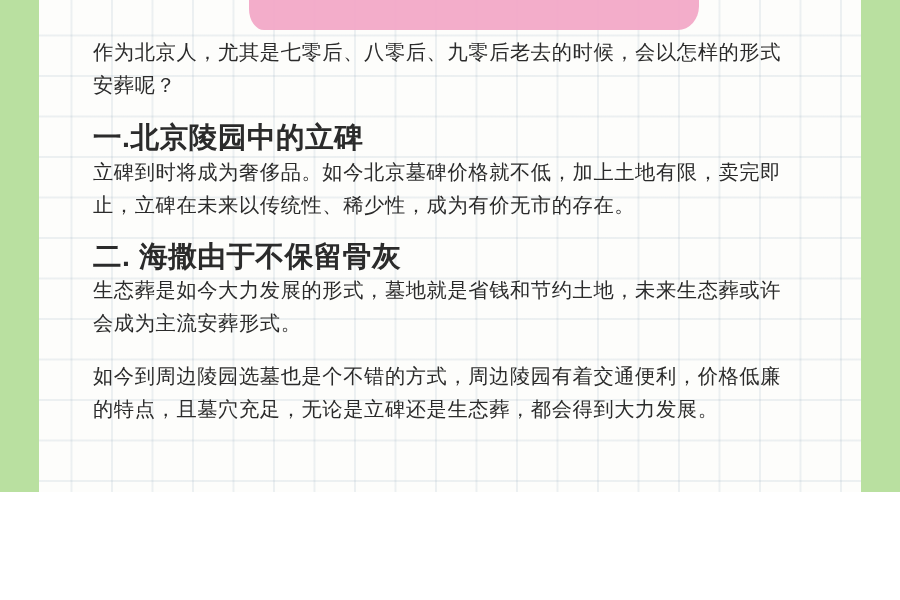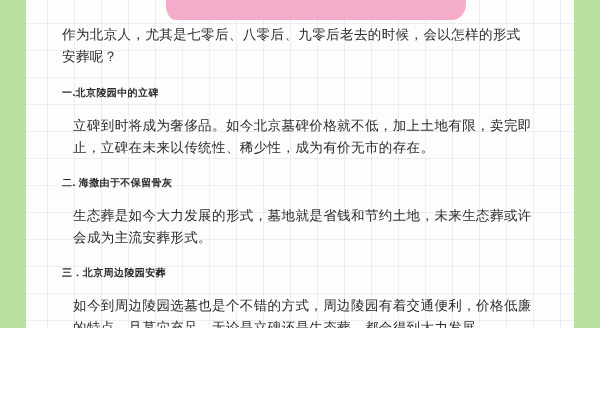--- a/index.html
+++ b/index.html
@@ -92,31 +92,31 @@
     font-size: 13.5px;
     line-height: 22px;
     letter-spacing: 0.4px;
     margin: 0 0 14px 0;
     white-space: pre-line;
   }
   .section {
     margin-bottom: 13px;
   }
   .sec-title {
-    font-size: 10px;
+    font-size: 19px;
     line-height: 22px;
     letter-spacing: 0.4px;
     font-weight: 700;
     margin: 0;
   }
   .sec-body {
     font-size: 13.5px;
     line-height: 22px;
     letter-spacing: 0.4px;
-    margin: 11px;
+    margin: 0;
     white-space: pre-line;
   }
 </style>
 </head>
 <body>
 
 <div class="page">
   <div class="edge left"></div>
   <div class="edge right"></div>
 
@@ -133,20 +133,19 @@
 止，立碑在未来以传统性、稀少性，成为有价无市的存在。</p>
       </div>
 
       <div class="section">
         <p class="sec-title">二. 海撒由于不保留骨灰</p>
         <p class="sec-body">生态葬是如今大力发展的形式，墓地就是省钱和节约土地，未来生态葬或许
 会成为主流安葬形式。</p>
       </div>
 
       <div class="section">
-        <p class="sec-title">三．北京周边陵园安葬</p>
         <p class="sec-body">如今到周边陵园选墓也是个不错的方式，周边陵园有着交通便利，价格低廉
 的特点，且墓穴充足，无论是立碑还是生态葬，都会得到大力发展。</p>
       </div>
 
     </div>
   </div>
 </div>
 
 </body></html>

